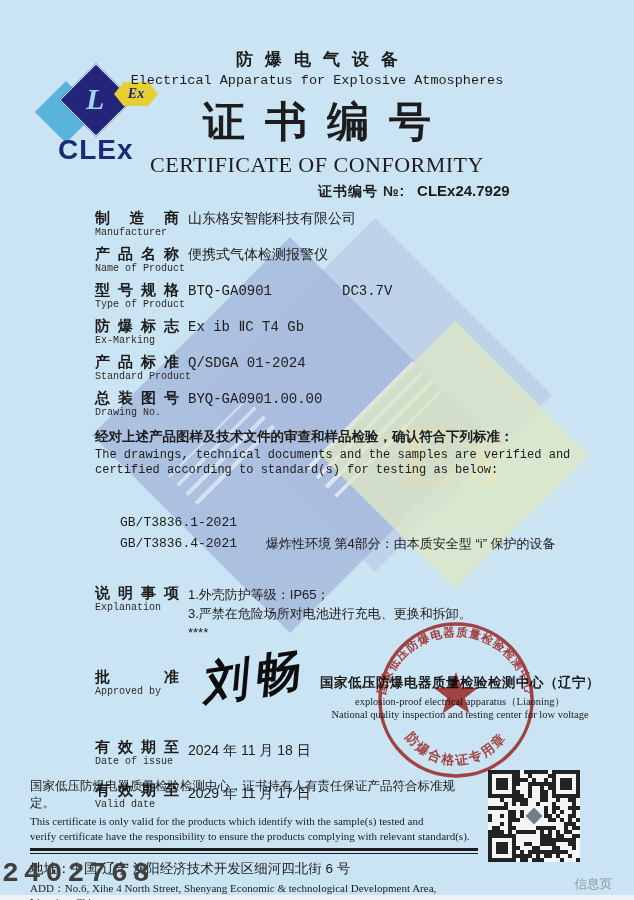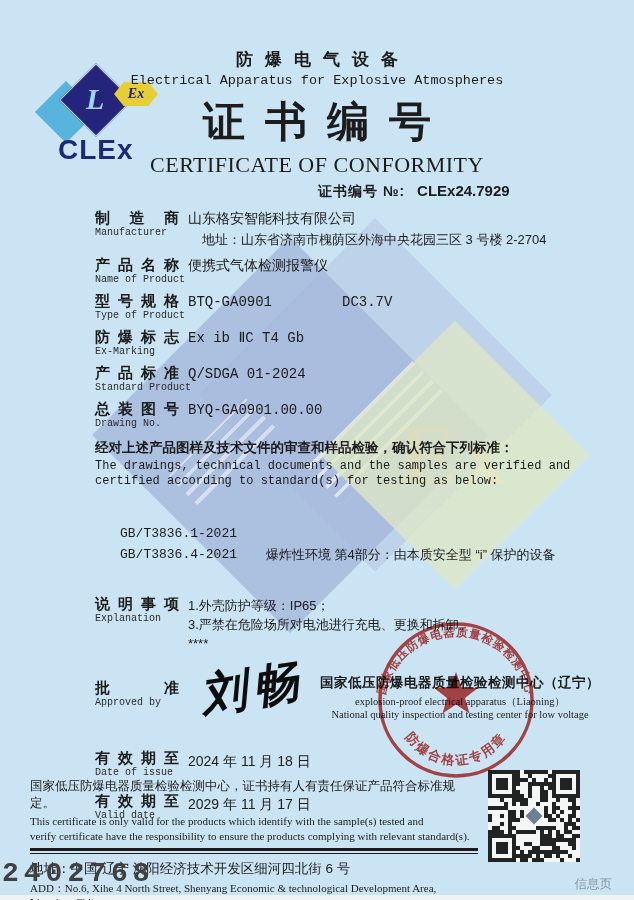--- a/index.html
+++ b/index.html
@@ -113,21 +113,21 @@
       <span class="val">CLEx24.7929</span>
     </div>
   </div>
 
   <div class="fields">
     <div class="frow">
       <div class="fl">
           <span class="cnl">制造商</span>
           <span class="enl">Manufacturer</span>
         </div>
-      <div class="fv"><span>山东格安智能科技有限公司</span><span class="sub">地址：山东省济南市槐荫区外海中央花园三区 3 号楼 2-2704</span></div>
+      <div class="fv"><span>山东格安智能科技有限公司</span></div>
     </div>
     <div class="frow">
       <div class="fl">
           <span class="cnl">产品名称</span>
           <span class="enl">Name of Product</span>
         </div>
       <div class="fv"><span>便携式气体检测报警仪</span></div>
     </div>
     <div class="frow">
       <div class="fl">

